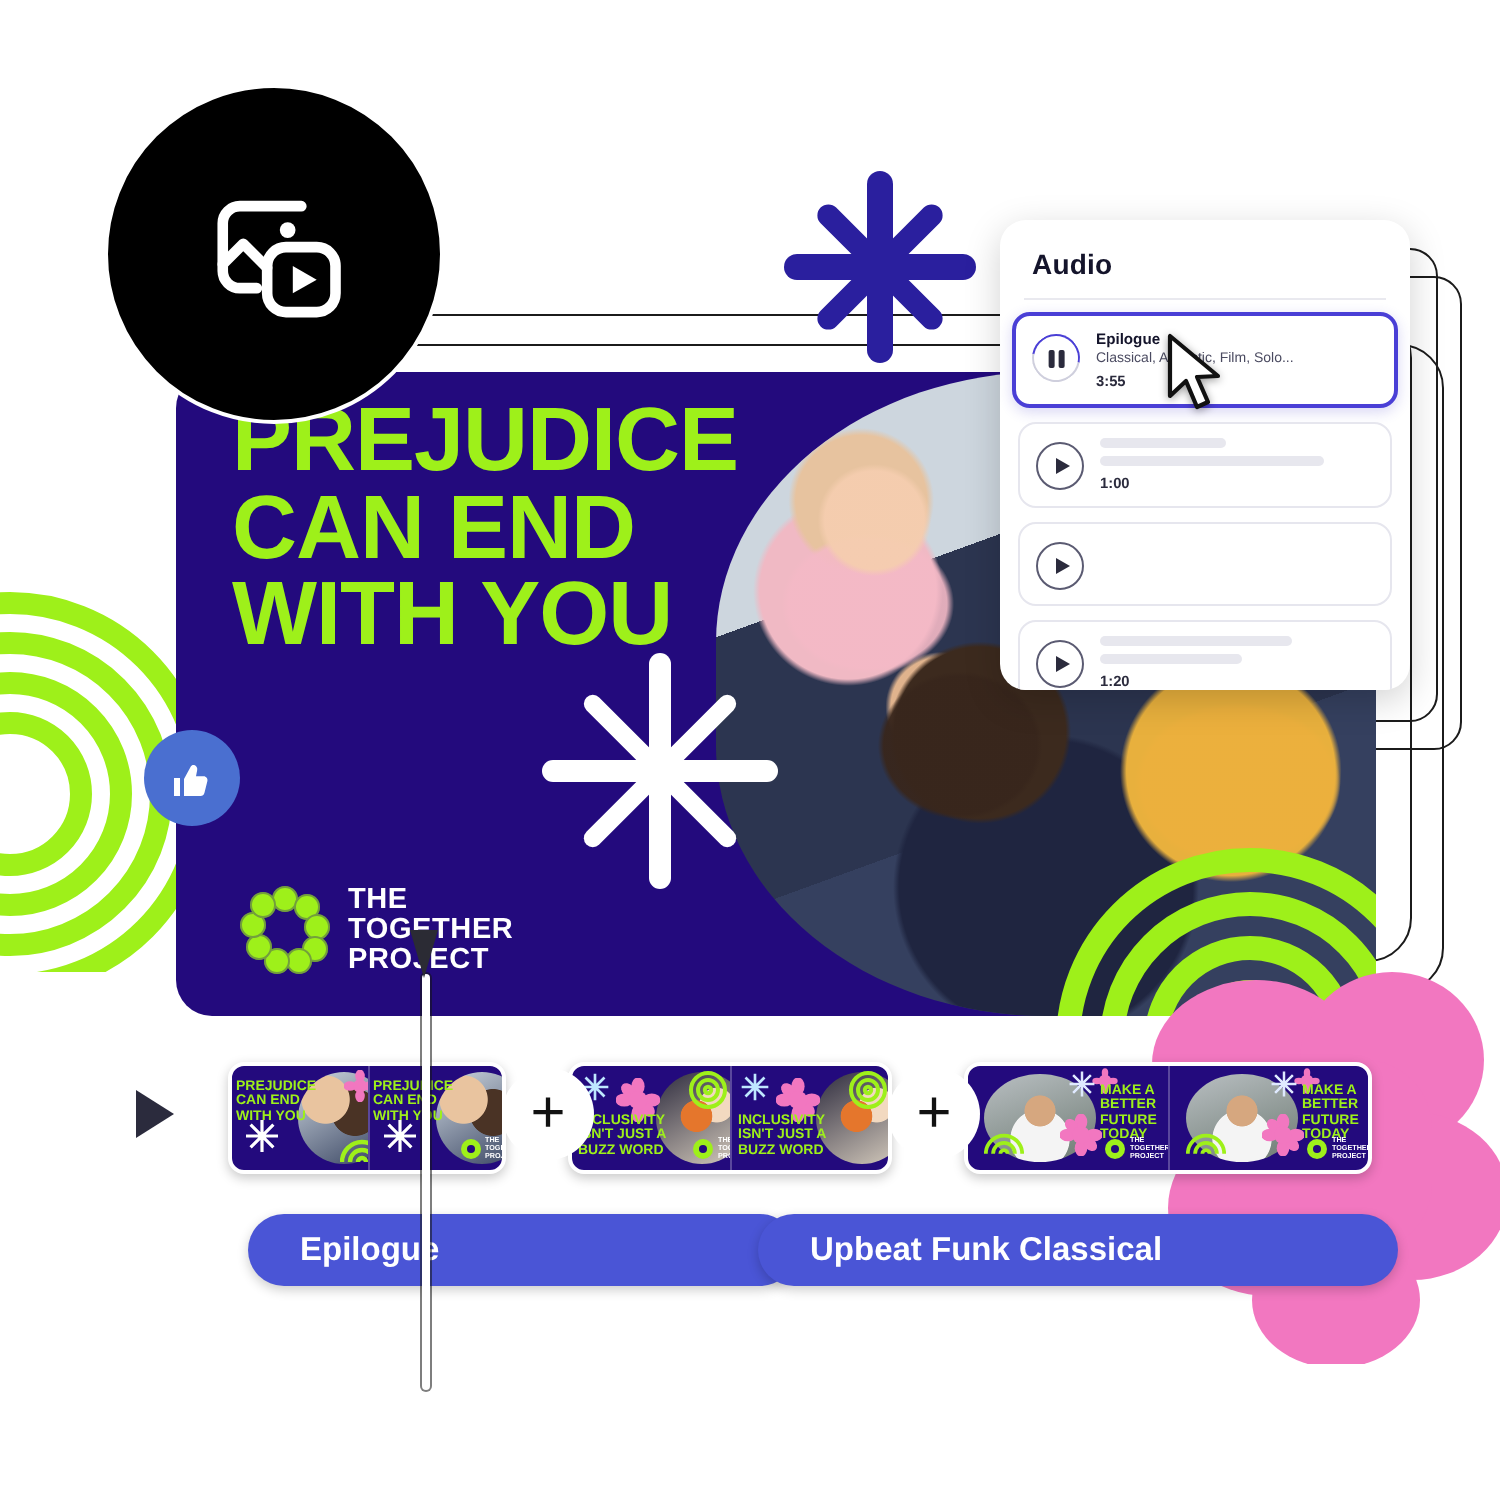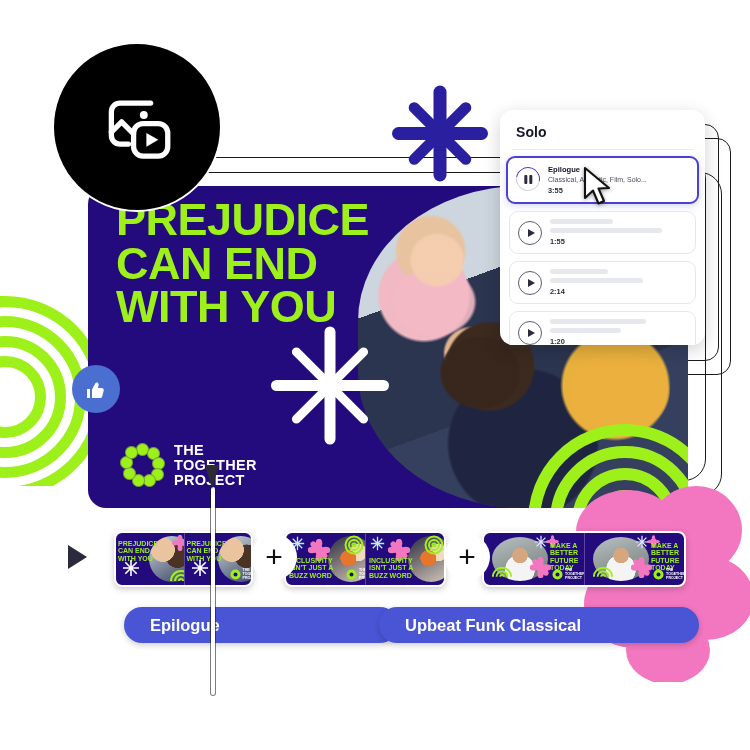--- a/index.html
+++ b/index.html
@@ -192,21 +192,21 @@
     <svg width="82" height="82" viewBox="0 0 48 48" fill="none" stroke="#fff" stroke-width="3.1" stroke-linecap="round" stroke-linejoin="round">
       <path d="M32 10H14a5 5 0 0 0-5 5v14a5 5 0 0 0 5 5h5"></path>
       <path d="M9 27l6-6 7 7"></path>
       <circle cx="28" cy="17" r="2.3" fill="#fff" stroke="none"></circle>
       <rect x="22" y="22" width="20" height="19" rx="5.5"></rect>
       <path d="M29.5 27.5l7 4-7 4z" fill="#fff" stroke="none"></path>
     </svg>
   </div>
 
   <div class="audio">
-    <div class="audio-title">Solo</div>
+    <div class="audio-title">Audio</div>
     <div class="audio-sep"></div>
 
     <div class="track sel">
       <div class="tbtn prog">
           <div class="pause-g">
             <b></b>
             <b></b>
           </div>
         </div>
       <div class="tmeta">
@@ -216,33 +216,28 @@
       </div>
     </div>
 
     <div class="track">
       <div class="tbtn">
           <div class="play-g"></div>
         </div>
       <div class="tmeta">
         <div class="sk" style="width:46%;"></div>
           <div class="sk" style="width:82%;"></div>
-        <div class="t-dur">1:55</div>
+        <div class="t-dur">1:00</div>
       </div>
     </div>
 
     <div class="track">
       <div class="tbtn">
           <div class="play-g"></div>
         </div>
-      <div class="tmeta">
-        <div class="sk" style="width:42%;"></div>
-          <div class="sk" style="width:68%;"></div>
-        <div class="t-dur">2:14</div>
-      </div>
     </div>
 
     <div class="track">
       <div class="tbtn">
           <div class="play-g"></div>
         </div>
       <div class="tmeta">
         <div class="sk" style="width:70%;"></div>
           <div class="sk" style="width:52%;"></div>
         <div class="t-dur">1:20</div>

